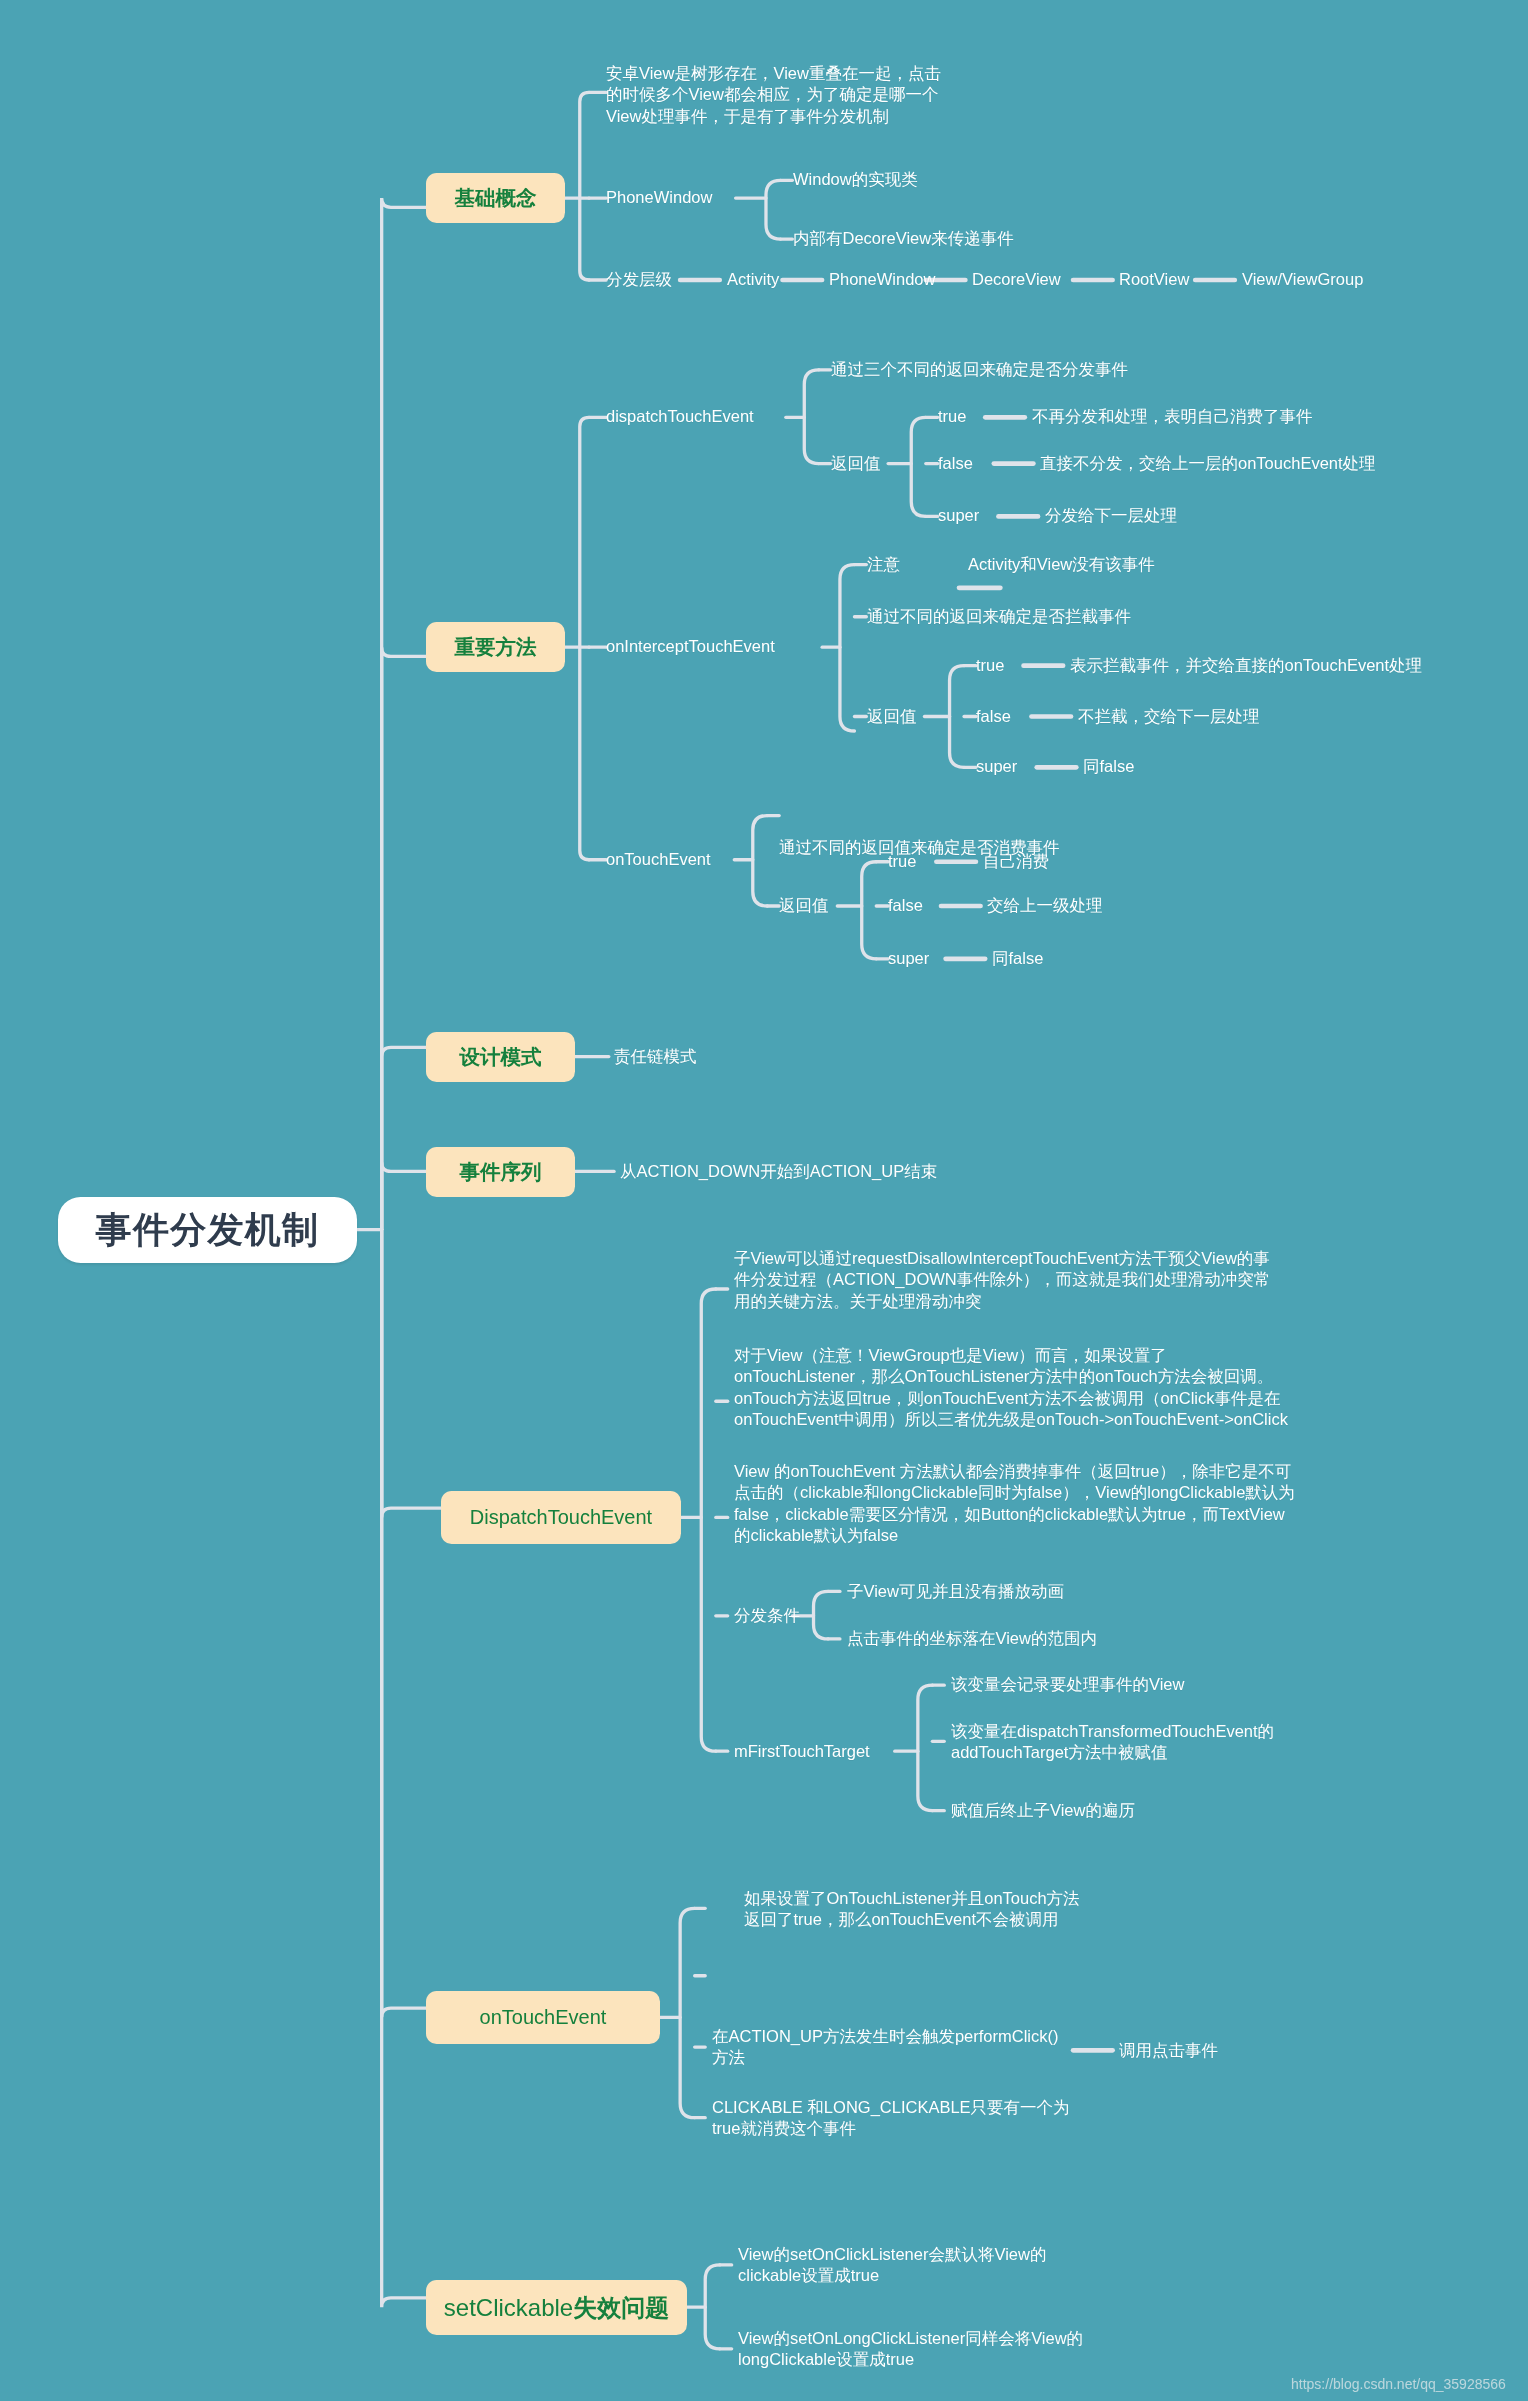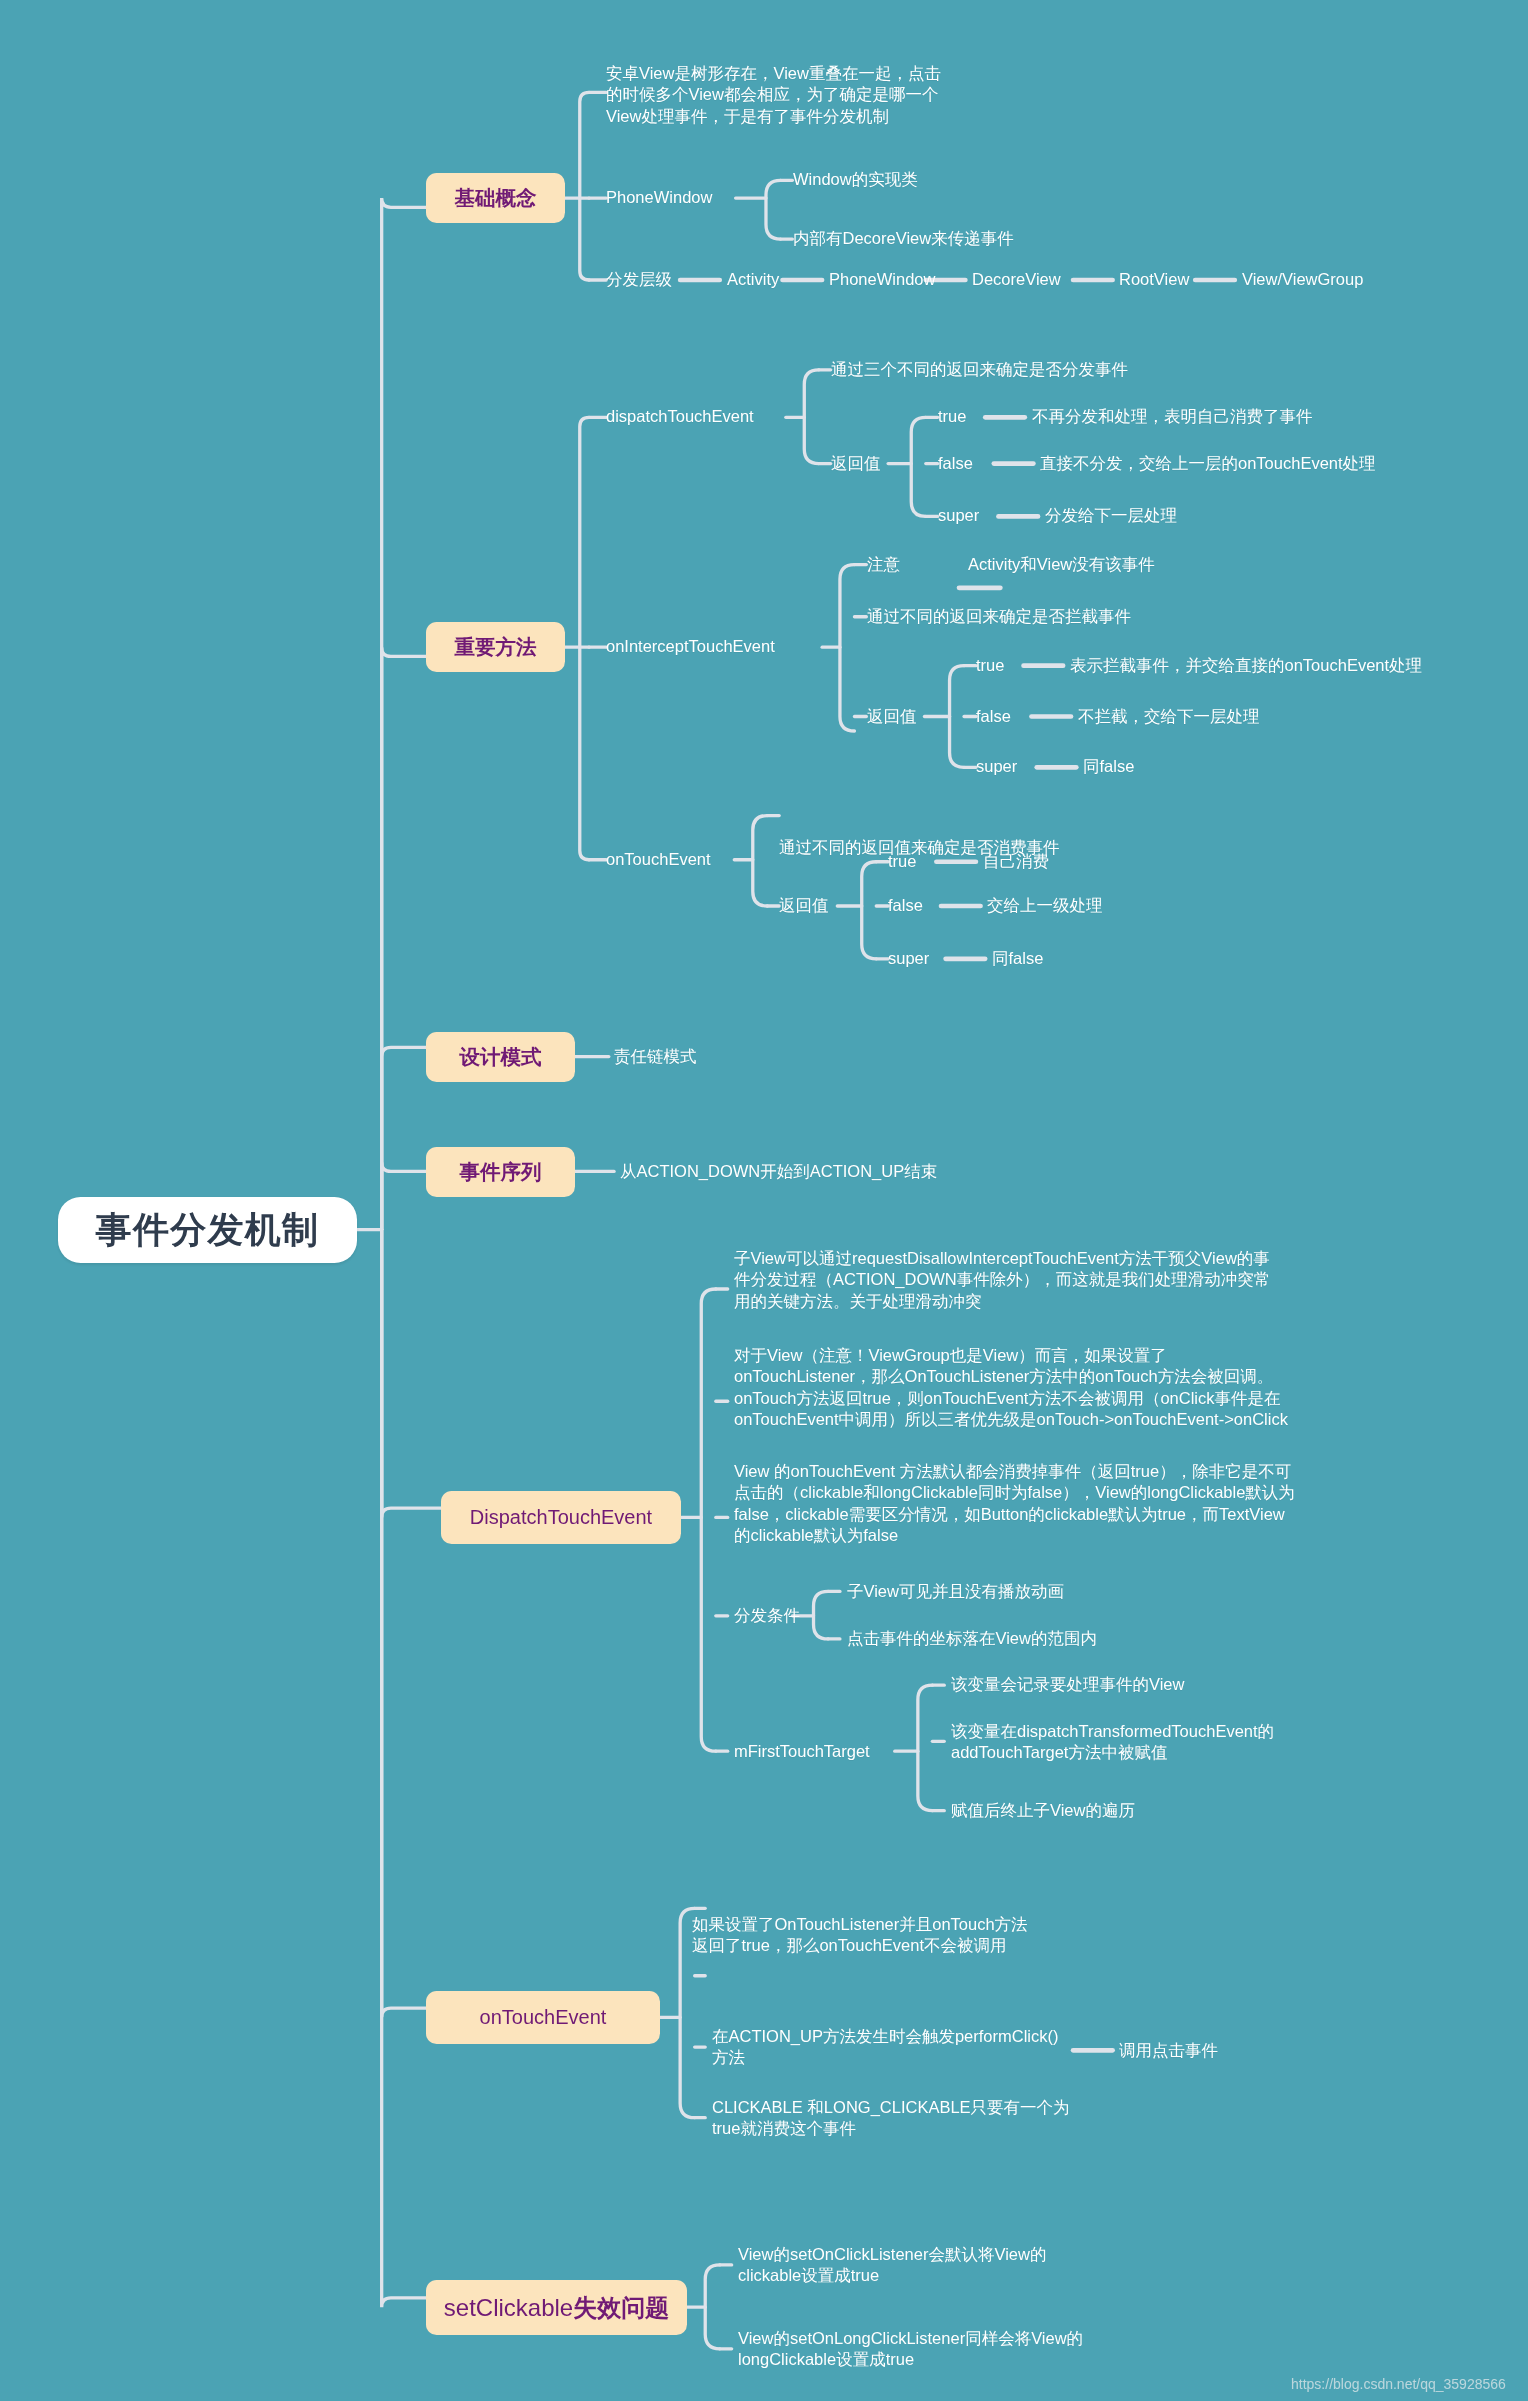--- a/index.html
+++ b/index.html
@@ -41,21 +41,21 @@
     font-size:36px;
     font-weight:bold;
     letter-spacing:1.3px;
     display:flex;
     align-items:center;
     justify-content:center;
     box-shadow:0 1.3px 2.6px rgba(0,0,0,.08);
   }
   .branch{
     background:#fce4bd;
-    color:#701a75;
+    color:#15803d;
     border-radius:10.6px;
     display:flex;
     align-items:center;
     justify-content:center;
     font-size:20.5px;
     font-weight:bold;
     padding:0 12px;
   }
   .branch.latin{font-weight:normal;font-size:20px;}
   .branch.mixed{font-weight:normal;font-size:24px;}
@@ -283,21 +283,21 @@
   <div class="leaf mid" style="left:847px;top:1639px;">点击事件的坐标落在View的范围内</div>
 
   <div class="leaf mid" style="left:734px;top:1752px;">mFirstTouchTarget</div>
   <div class="leaf mid" style="left:951px;top:1685px;">该变量会记录要处理事件的View</div>
   <div class="leaf mid" style="left:951px;top:1742px;">该变量在dispatchTransformedTouchEvent的
 addTouchTarget方法中被赋值</div>
   <div class="leaf mid" style="left:951px;top:1811px;">赋值后终止子View的遍历</div>
 
   <div class="node branch latin" style="left:426px;top:1991px;width:234px;height:53px;">onTouchEvent</div>
 
-  <div class="leaf mid" style="left:692px;top:1909px;margin-top:26px;">如果设置了OnTouchListener并且onTouch方法
+  <div class="leaf mid" style="left:744px;top:1909px;">如果设置了OnTouchListener并且onTouch方法
 返回了true，那么onTouchEvent不会被调用</div>
   <div class="leaf mid" style="left:712px;top:2047px;">在ACTION_UP方法发生时会触发performClick()
 方法</div>
   <div class="leaf mid" style="left:1119px;top:2051px;">调用点击事件</div>
   <div class="leaf mid" style="left:712px;top:2118px;">CLICKABLE 和LONG_CLICKABLE只要有一个为
 true就消费这个事件</div>
 
   <div class="node branch mixed" style="left:426px;top:2280px;width:261px;height:55px;">
     <span>setClickable</span><b>失效问题</b>
   </div>

